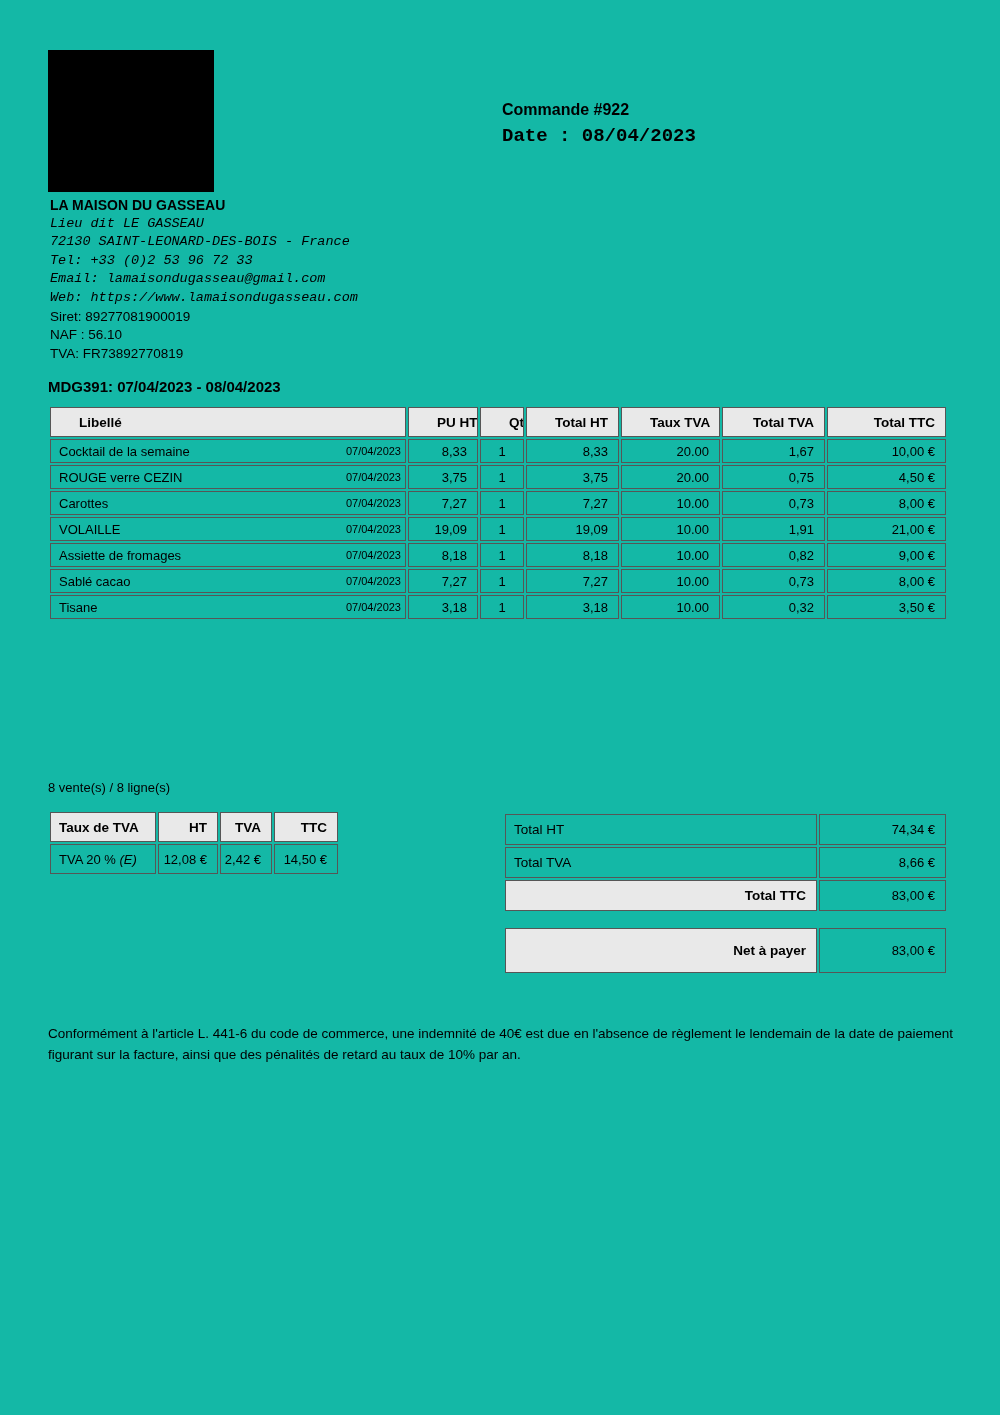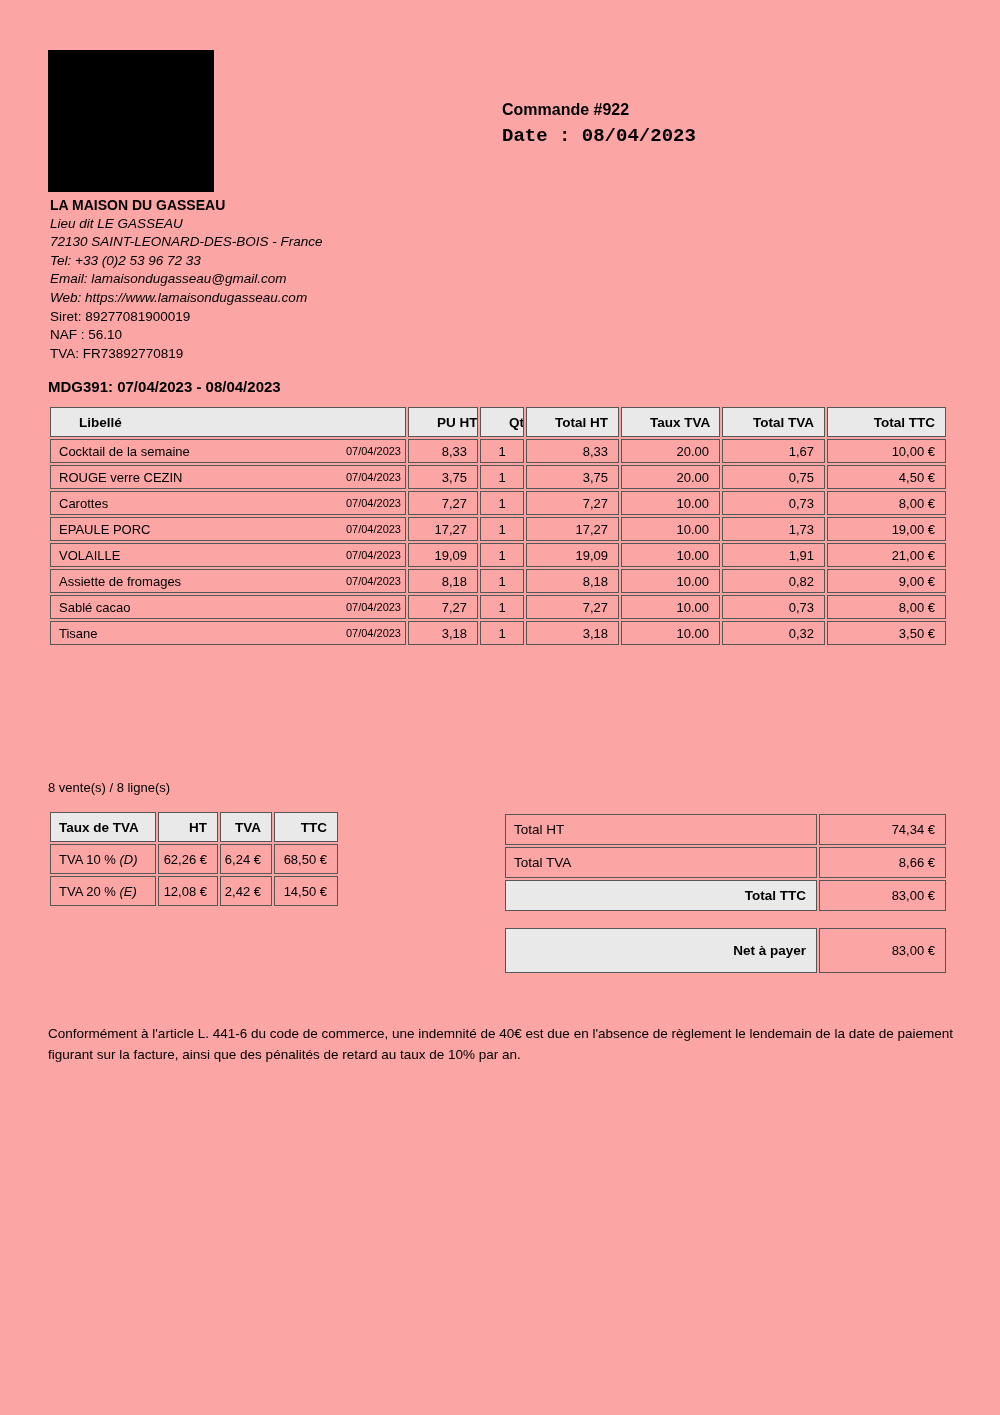--- a/index.html
+++ b/index.html
@@ -1,28 +1,28 @@
 <!DOCTYPE html>
 <html><head>
 <meta charset="utf-8">
 <style>
   * { margin: 0; padding: 0; box-sizing: border-box; }
   html, body { background: #ffffff; }
   body { font-family: "Liberation Sans", sans-serif; color: #000; }
-  .page { position: relative; width: 1000px; height: 1415px; background: #fca5a5; overflow: hidden; }
+  .page { position: relative; width: 1000px; height: 1415px; background: #14b8a6; overflow: hidden; }
 
   .logo { position: absolute; left: 48px; top: 50px; width: 166px; height: 142px; background: #000; }
 
   .order-head { position: absolute; left: 502px; top: 101px; }
   .order-title { font-size: 16px; font-weight: bold; }
   .order-date { font-size: 19px; font-weight: bold; margin-top: 6px; font-family: Liberation Mono, monospace; }
 
   .company { position: absolute; left: 50px; top: 196px; font-size: 13.5px; line-height: 18.6px; }
   .company-name { font-weight: bold; font-size: 14px; }
-  .italic { font-style: italic; }
+  .italic { font-style: italic; font-family: Liberation Mono, monospace; }
 
   .doc-title { position: absolute; left: 48px; top: 378px; font-size: 15px; font-weight: bold; }
 
   table { border-collapse: separate; border-spacing: 2px; table-layout: fixed; }
   th, td { border: 1px solid #565656; font-size: 13px; vertical-align: middle; overflow: hidden; white-space: nowrap; }
   th { background: #e9e9e9; font-weight: bold; font-size: 13.5px; }
 
   .items { position: absolute; left: 48px; top: 405px; width: 900px; }
   .items th { height: 30px; padding-left: 28px; }
   .items td { height: 24px; }
@@ -133,34 +133,20 @@
       <td class="ar">7,27</td>
       <td class="ac">1</td>
       <td class="ar">7,27</td>
       <td class="ar">10.00</td>
       <td class="ar">0,73</td>
       <td class="ar">8,00 €</td>
     </tr>
     <tr>
       <td class="al">
             <div class="cell-label">
-              <span>EPAULE PORC</span>
-              <span class="item-date">07/04/2023</span>
-            </div>
-          </td>
-      <td class="ar">17,27</td>
-      <td class="ac">1</td>
-      <td class="ar">17,27</td>
-      <td class="ar">10.00</td>
-      <td class="ar">1,73</td>
-      <td class="ar">19,00 €</td>
-    </tr>
-    <tr>
-      <td class="al">
-            <div class="cell-label">
               <span>VOLAILLE</span>
               <span class="item-date">07/04/2023</span>
             </div>
           </td>
       <td class="ar">19,09</td>
       <td class="ac">1</td>
       <td class="ar">19,09</td>
       <td class="ar">10.00</td>
       <td class="ar">1,91</td>
       <td class="ar">21,00 €</td>
@@ -220,26 +206,20 @@
         <col>
       </colgroup>
     <tbody>
         <tr>
       <th class="al">Taux de TVA</th>
       <th class="ar">HT</th>
       <th class="ar">TVA</th>
       <th class="ar">TTC</th>
     </tr>
     <tr>
-      <td class="al"><span>TVA 10 % </span><span class="rate-code">(D)</span></td>
-      <td class="ar">62,26 €</td>
-      <td class="ar">6,24 €</td>
-      <td class="ar">68,50 €</td>
-    </tr>
-    <tr>
       <td class="al"><span>TVA 20 % </span><span class="rate-code">(E)</span></td>
       <td class="ar">12,08 €</td>
       <td class="ar">2,42 €</td>
       <td class="ar">14,50 €</td>
     </tr>
   </tbody>
     </table>
 
   <table class="totals">
     <colgroup>

